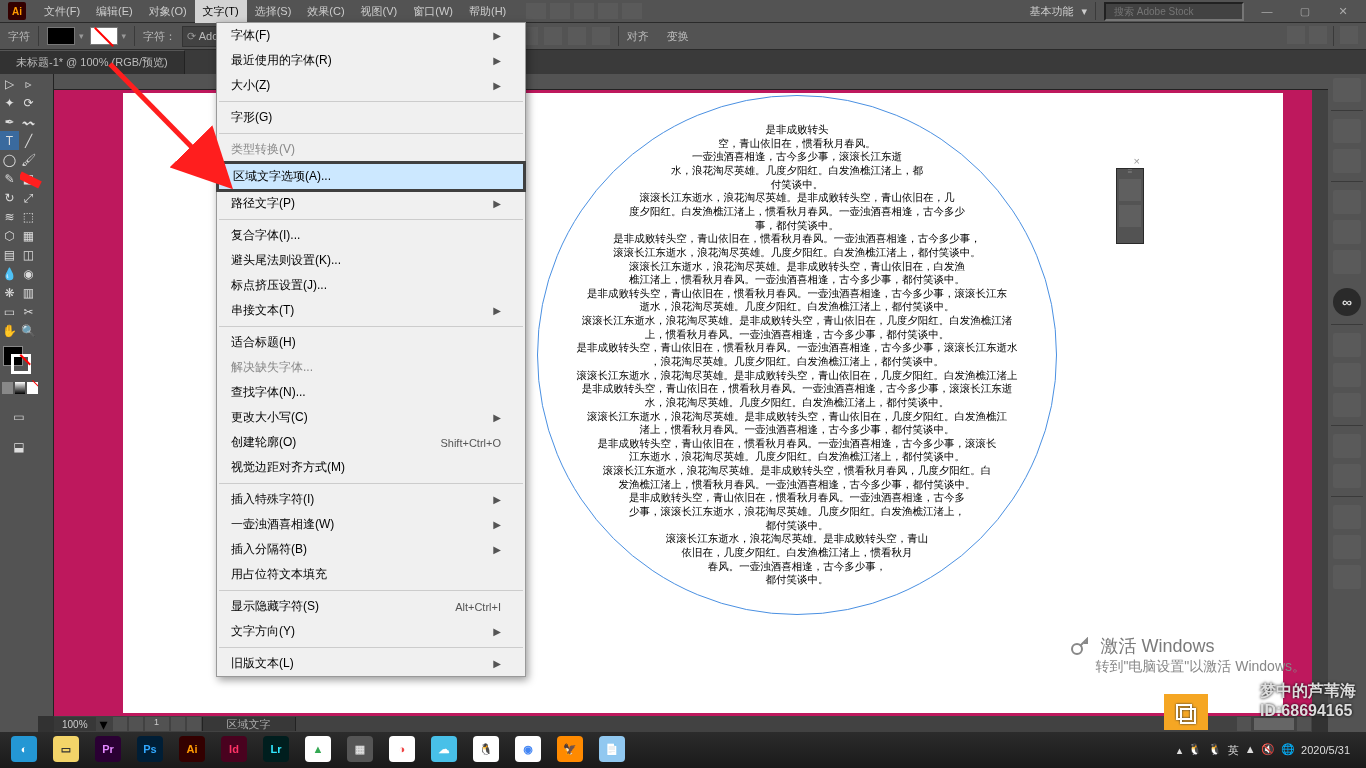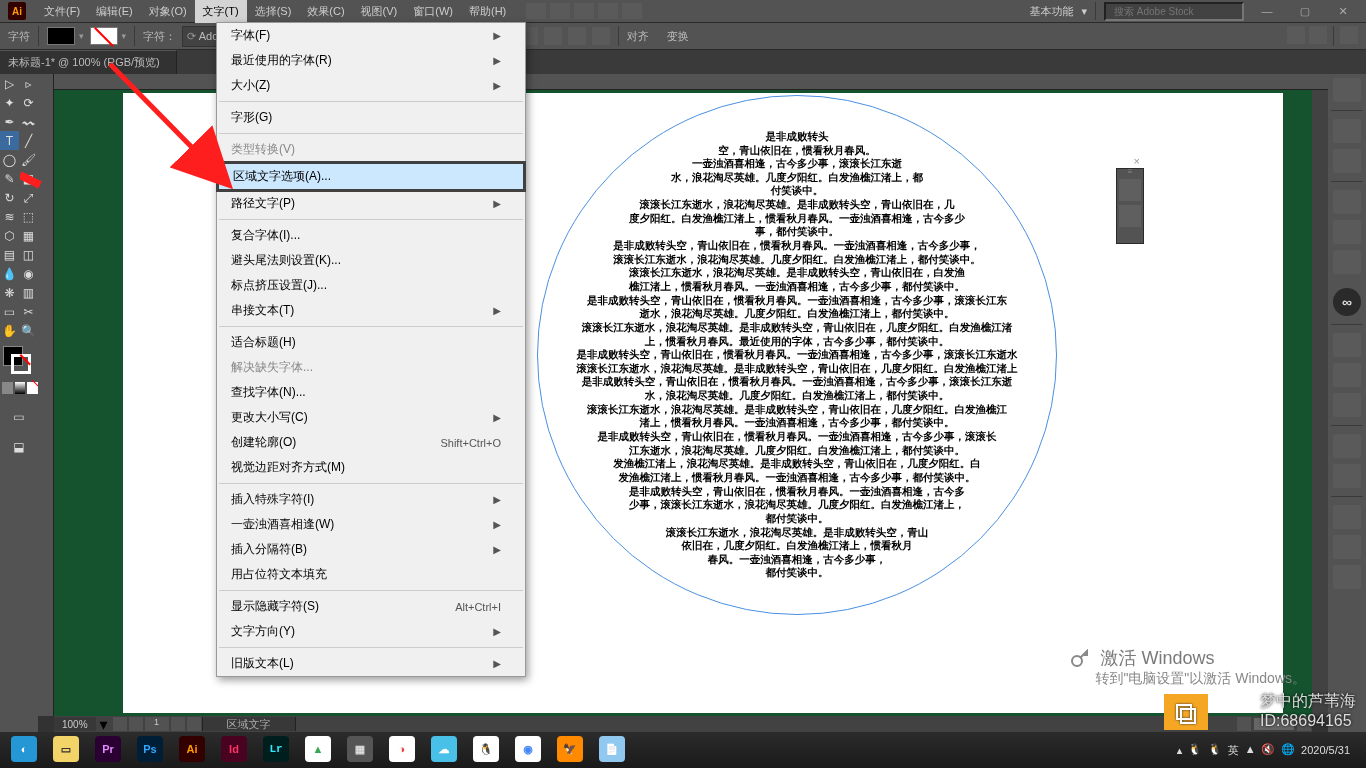--- a/index.html
+++ b/index.html
@@ -20,27 +20,27 @@
 .optbar .swatch { width: 28px; height: 18px; background: #000; border: 1px solid #777; display: inline-block; }
 .optbar .swatch.none { position: relative; background: #fff; }
 .optbar .swatch.none::after { content: ''; position: absolute; left: 0; right: 0; top: 50%; border-top: 2px solid red; transform: rotate(45deg); }
 .optbar .dropdown-arrow { color: #999; font-size: 9px; margin-left: -2px; }
 .optbar .sep { width: 1px; height: 20px; background: #3a3a3a; margin: 0 2px; }
 .optbar .field { background: #424242; padding: 2px 4px; border: 1px solid #333; }
 .optbar .small-icon { width: 18px; height: 18px; background: #5a5a5a; display: inline-block; }
 
 
 .doctab-row { height: 24px; background: #3a3a3a; display: flex; align-items: flex-end; }
-.doctab { background: #323232; color: #bbb; font-size: 11px; padding: 4px 16px 4px 8px; border-top: 1px solid #555; border-right: 1px solid #222; }
+.doctab { background: #323232; color: #bbb; font-size: 11px; padding: 4px 16px 4px 16px; border-top: 1px solid #555; border-right: 1px solid #222; }
 
 
 .workspace { position: absolute; top: 74px; left: 38px; right: 38px; bottom: 36px; background: #323232; }
 .ruler-h { position: absolute; top: 0; left: 16px; right: 0; height: 16px; background: #535353; border-bottom: 1px solid #222; }
 .ruler-v { position: absolute; top: 0; left: 0; bottom: 16px; width: 16px; background: #535353; border-right: 1px solid #222; }
-.canvas-area { position: absolute; top: 16px; left: 16px; right: 16px; bottom: 16px; background: #14532d; overflow: hidden; display: flex; align-items: center; justify-content: center; font-weight: bold; }
+.canvas-area { position: absolute; top: 16px; left: 16px; right: 16px; bottom: 16px; background: #be185d; overflow: hidden; display: flex; align-items: center; justify-content: center; }
 .artboard { background: #fff; position: relative; width: 1160px; height: 620px; margin-left: 40px; }
 .scrollbar-h { position: absolute; bottom: 0; left: 16px; right: 16px; height: 16px; background: #424242; display: flex; align-items: center; }
 .scrollbar-v { position: absolute; top: 16px; right: 0; bottom: 16px; width: 16px; background: #424242; }
 .scrollbar-h .zoom-field { background: #383838; color: #ccc; font-size: 10px; padding: 1px 8px; height: 14px; display: flex; align-items: center; }
 .scrollbar-h .arrow { width: 14px; height: 14px; background: #525252; margin: 0 1px; }
 .scrollbar-h .mode-btn { background: #383838; color: #aaa; font-size: 11px; padding: 1px 24px; height: 14px; border-left: 1px solid #222; border-right: 1px solid #222; display: flex; align-items: center; }
 .scrollbar-h .thumb { height: 12px; background: #666; margin: 2px; flex: 0 0 40px; }
 .scrollbar-h .track { flex: 1; }
 
 
@@ -91,24 +91,24 @@
 
 
 .taskbar { position: absolute; bottom: 0; left: 0; right: 0; height: 36px; background: linear-gradient(#2c2c2c,#1a1a1a); display: flex; align-items: center; padding: 0 4px; gap: 2px; }
 .taskbar .tb-item { width: 40px; height: 32px; display: flex; align-items: center; justify-content: center; color: #fff; font-size: 11px; border-radius: 2px; }
 .taskbar .tb-item.app { border-bottom: 2px solid transparent; }
 .taskbar .tb-item .app-icon { width: 26px; height: 26px; border-radius: 4px; display:flex; align-items:center; justify-content:center; font-weight:bold; font-size:11px; }
 .tb-tray { margin-left: auto; display: flex; align-items: center; gap: 6px; color: #ddd; font-size: 11px; padding-right: 12px; }
 .tb-clock { text-align: right; line-height: 1.1; }
 
 
-.activate-win { position: absolute; right: 60px; bottom: 80px; color: #888; font-size: 14px; z-index: 60; }
+.activate-win { position: absolute; right: 60px; bottom: 92px; color: #888; font-size: 14px; z-index: 60; }
 .activate-win .aw-title { font-size: 18px; color: #7a7a7a; }
 .activate-win svg { vertical-align: middle; margin-right: 6px; }
-.wm-bottom { position: absolute; right: 10px; bottom: 38px; color: #ddd; font-size: 16px; z-index: 70; text-shadow: 0 0 3px #000; font-weight: 400; }
+.wm-bottom { position: absolute; right: 10px; bottom: 48px; color: #ddd; font-size: 16px; z-index: 70; text-shadow: 0 0 3px #000; font-weight: 700; }
 .wm-badge { position: absolute; right: 158px; bottom: 38px; width: 44px; height: 36px; background: #f5a623; display:flex; align-items:center; justify-content:center; z-index:71; }
 .wm-badge svg { filter: drop-shadow(0 0 1px #333); }
 </style>
 </head>
 <body>
 
 <div class="menubar">
   <div class="ai-logo">Ai</div>
   <div id="menu-items" style="display:flex">
       <span class="menu-item">文件(F)</span>
@@ -284,30 +284,31 @@
           <div class="tline">滚滚长江东逝水，浪花淘尽英雄。是非成败转头空，青山依旧在，几</div>
           <div class="tline">度夕阳红。白发渔樵江渚上，惯看秋月春风。一壶浊酒喜相逢，古今多少</div>
           <div class="tline">事，都付笑谈中。</div>
           <div class="tline">是非成败转头空，青山依旧在，惯看秋月春风。一壶浊酒喜相逢，古今多少事，</div>
           <div class="tline">滚滚长江东逝水，浪花淘尽英雄。几度夕阳红。白发渔樵江渚上，都付笑谈中。</div>
           <div class="tline">滚滚长江东逝水，浪花淘尽英雄。是非成败转头空，青山依旧在，白发渔</div>
           <div class="tline">樵江渚上，惯看秋月春风。一壶浊酒喜相逢，古今多少事，都付笑谈中。</div>
           <div class="tline">是非成败转头空，青山依旧在，惯看秋月春风。一壶浊酒喜相逢，古今多少事，滚滚长江东</div>
           <div class="tline">逝水，浪花淘尽英雄。几度夕阳红。白发渔樵江渚上，都付笑谈中。</div>
           <div class="tline">滚滚长江东逝水，浪花淘尽英雄。是非成败转头空，青山依旧在，几度夕阳红。白发渔樵江渚</div>
-          <div class="tline">上，惯看秋月春风。最近使用的字体，古今多少事，都付笑谈中。</div>
+          <div class="tline">上，惯看秋月春风。一壶浊酒喜相逢，古今多少事，都付笑谈中。</div>
           <div class="tline">是非成败转头空，青山依旧在，惯看秋月春风。一壶浊酒喜相逢，古今多少事，滚滚长江东逝水</div>
+          <div class="tline">，浪花淘尽英雄。几度夕阳红。白发渔樵江渚上，都付笑谈中。</div>
           <div class="tline">滚滚长江东逝水，浪花淘尽英雄。是非成败转头空，青山依旧在，几度夕阳红。白发渔樵江渚上</div>
           <div class="tline">是非成败转头空，青山依旧在，惯看秋月春风。一壶浊酒喜相逢，古今多少事，滚滚长江东逝</div>
           <div class="tline">水，浪花淘尽英雄。几度夕阳红。白发渔樵江渚上，都付笑谈中。</div>
           <div class="tline">滚滚长江东逝水，浪花淘尽英雄。是非成败转头空，青山依旧在，几度夕阳红。白发渔樵江</div>
           <div class="tline">渚上，惯看秋月春风。一壶浊酒喜相逢，古今多少事，都付笑谈中。</div>
           <div class="tline">是非成败转头空，青山依旧在，惯看秋月春风。一壶浊酒喜相逢，古今多少事，滚滚长</div>
           <div class="tline">江东逝水，浪花淘尽英雄。几度夕阳红。白发渔樵江渚上，都付笑谈中。</div>
-          <div class="tline">发渔樵江渚上，浪花淘尽英雄。是非成败转头空，青山依旧在，几度夕阳红。白</div>
+          <div class="tline">滚滚长江东逝水，浪花淘尽英雄。是非成败转头空，惯看秋月春风，几度夕阳红。白</div>
           <div class="tline">发渔樵江渚上，惯看秋月春风。一壶浊酒喜相逢，古今多少事，都付笑谈中。</div>
           <div class="tline">是非成败转头空，青山依旧在，惯看秋月春风。一壶浊酒喜相逢，古今多</div>
           <div class="tline">少事，滚滚长江东逝水，浪花淘尽英雄。几度夕阳红。白发渔樵江渚上，</div>
           <div class="tline">都付笑谈中。</div>
           <div class="tline">滚滚长江东逝水，浪花淘尽英雄。是非成败转头空，青山</div>
           <div class="tline">依旧在，几度夕阳红。白发渔樵江渚上，惯看秋月</div>
           <div class="tline">春风。一壶浊酒喜相逢，古今多少事，</div>
           <div class="tline">都付笑谈中。</div>
         </div>
     </div>
@@ -477,21 +478,21 @@
       <div class="tb-item app">
         <div class="app-icon" style="background: rgb(0, 30, 54); color: rgb(49, 168, 255);">Ps</div>
       </div>
       <div class="tb-item app">
         <div class="app-icon" style="background: rgb(51, 0, 0); color: rgb(255, 154, 0);">Ai</div>
       </div>
       <div class="tb-item app">
         <div class="app-icon" style="background: rgb(73, 2, 31); color: rgb(255, 51, 102);">Id</div>
       </div>
       <div class="tb-item app">
-        <div class="app-icon" style="background: rgb(0, 30, 30); color: rgb(49, 232, 255); font-family: Liberation Mono, monospace;">Lr</div>
+        <div class="app-icon" style="background: rgb(0, 30, 30); color: rgb(49, 232, 255);">Lr</div>
       </div>
       <div class="tb-item app">
         <div class="app-icon" style="background: rgb(255, 255, 255); color: rgb(52, 168, 83);">▲</div>
       </div>
       <div class="tb-item app">
         <div class="app-icon" style="background: rgb(85, 85, 85); color: rgb(221, 221, 221);">▦</div>
       </div>
       <div class="tb-item app">
         <div class="app-icon" style="background: rgb(255, 255, 255); color: rgb(238, 68, 68);">◑</div>
       </div>

